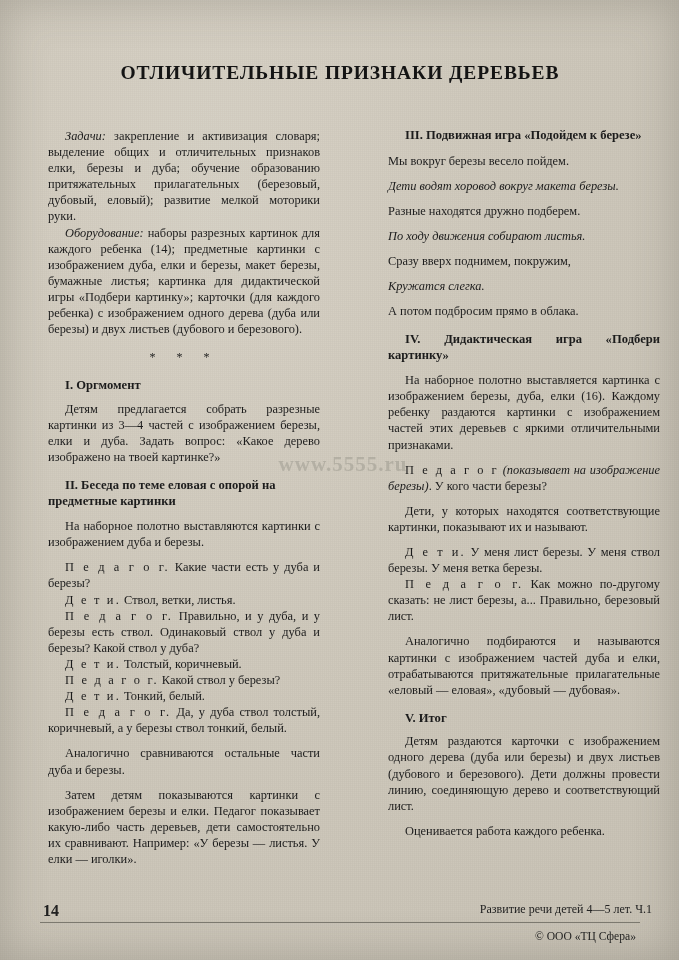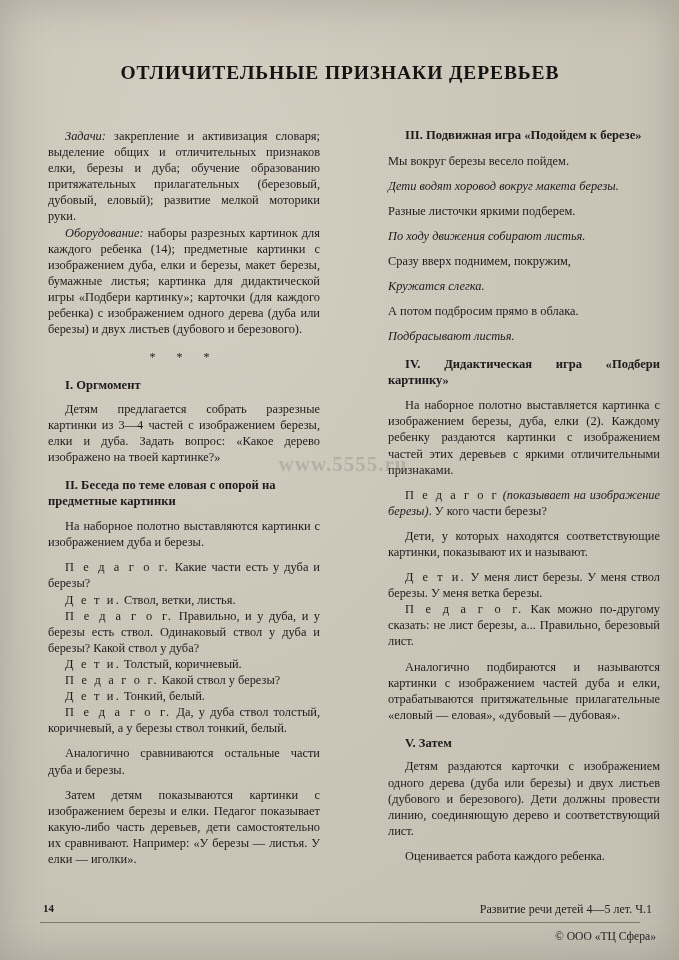--- a/index.html
+++ b/index.html
@@ -103,35 +103,35 @@
     left: 40px;
     top: 922px;
     width: 600px;
     height: 1px;
     background: #7d7a70;
   }
   .page-number {
     position: absolute;
     left: 43px;
     top: 902px;
-    font-size: 11px;
+    font-size: 16px;
     font-weight: bold;
     color: #222;
   }
   .footer-right {
     position: absolute;
     right: 40px;
     top: 902px;
     font-size: 12px;
     color: #222;
     text-align: right;
   }
   .copyright {
     position: absolute;
-    right: 36px;
+    right: 56px;
     top: 930px;
     font-size: 11.6px;
     color: #222;
     text-align: right;
   }
   .edge-shadow {
     position: absolute;
     inset: 0;
     pointer-events: none;
     box-shadow: inset 0 0 46px rgba(90,85,75,0.30);
@@ -171,38 +171,37 @@
     <p class="gap">Аналогично сравниваются остальные части дуба и березы.</p>
     <p class="gap">Затем детям показываются картинки с изображением березы и елки. Педагог показывает какую-либо часть деревьев, дети самостоятельно их сравнивают. Например: «У березы — листья. У елки — иголки».</p>
   </div>
 
   <div class="col col-right">
 
     <h3 style="margin-top:0;">III. Подвижная игра «Подойдем к березе»</h3>
 
     <p class="noindent gap">Мы вокруг березы весело пойдем.</p>
     <p class="noindent gap ital">Дети водят хоровод вокруг  макета березы.</p>
-    <p class="noindent gap">Разные листочки яркими подберем.</p>
+    <p class="noindent gap">Разные находятся дружно подберем.</p>
     <p class="noindent gap ital">По ходу движения собирают листья.</p>
     <p class="noindent gap">Сразу вверх поднимем, покружим,</p>
     <p class="noindent gap ital">Кружатся слегка.</p>
     <p class="noindent gap">А потом подбросим прямо в облака.</p>
-    <p class="noindent gap ital">Подбрасывают листья.</p>
 
     <h3 style="text-align:justify;">IV. Дидактическая игра «Подбери картинку»</h3>
-    <p class="gap">На наборное полотно выставляется картинка с изображением березы, дуба, елки (2). Каждому ребенку раздаются картинки с изображением частей этих деревьев с яркими отличительными признаками.</p>
+    <p class="gap">На наборное полотно выставляется картинка с изображением березы, дуба, елки (16). Каждому ребенку раздаются картинки с изображением частей этих деревьев с яркими отличительными признаками.</p>
 
     <p class="gap"><span class="speaker">П е д а г о г</span><span class="ital"> (показывает на изображение березы)</span><span>. У кого части березы?</span></p>
     <p class="gap">Дети, у которых находятся соответствующие картинки, показывают их и называют.</p>
     <p class="gap"><span class="speaker">Д е т и.</span><span> У меня лист березы. У меня ствол березы. У меня ветка березы.</span></p>
     <p><span class="speaker">П е д а г о г.</span><span> Как можно по-другому сказать: не лист березы, а... Правильно, березовый лист.</span></p>
 
     <p class="gap">Аналогично подбираются и называются картинки с изображением частей дуба и елки, отрабатываются притяжательные прилагательные «еловый — еловая», «дубовый — дубовая».</p>
 
-    <h3>V. Затем</h3>
+    <h3>V. Итог</h3>
     <p>Детям раздаются карточки с изображением одного дерева (дуба или березы) и двух листьев (дубового и березового). Дети должны провести линию, соединяющую дерево и соответствующий лист.</p>
     <p class="gap">Оценивается работа каждого ребенка.</p>
   </div>
 
   <div class="watermark">www.5555.ru</div>
 
   <div class="page-number">14</div>
   <div class="footer-right">Развитие речи детей 4—5 лет. Ч.1</div>
   <div class="footer-rule"></div>
   <div class="copyright">© ООО «ТЦ Сфера»</div>

